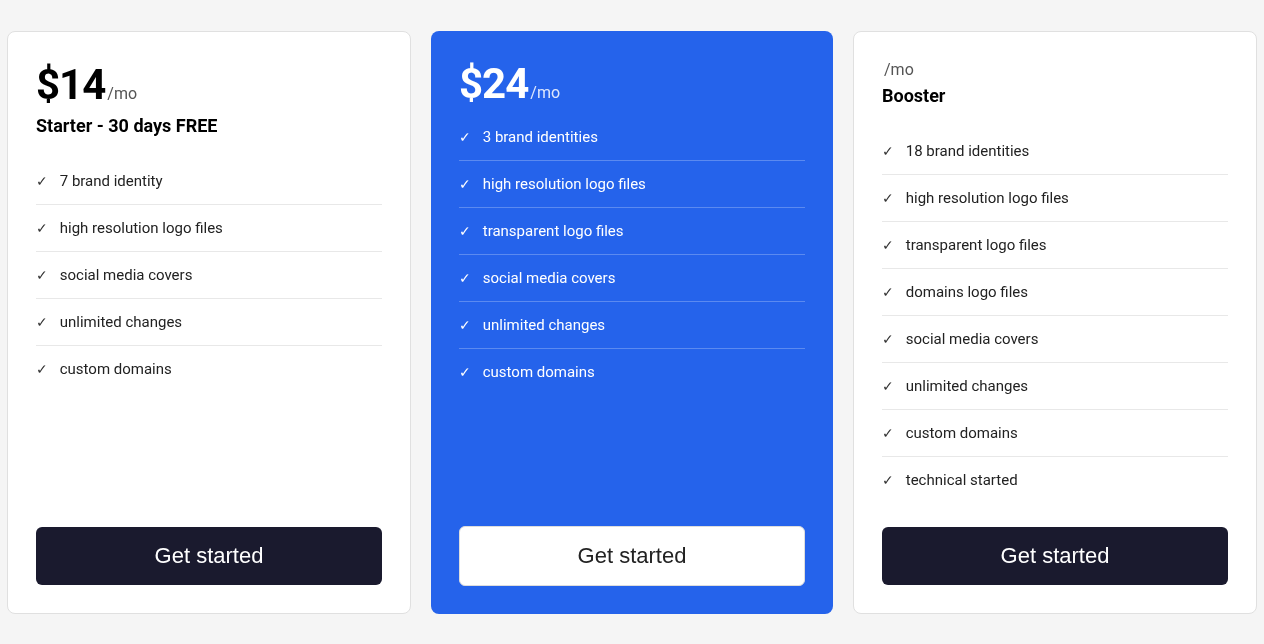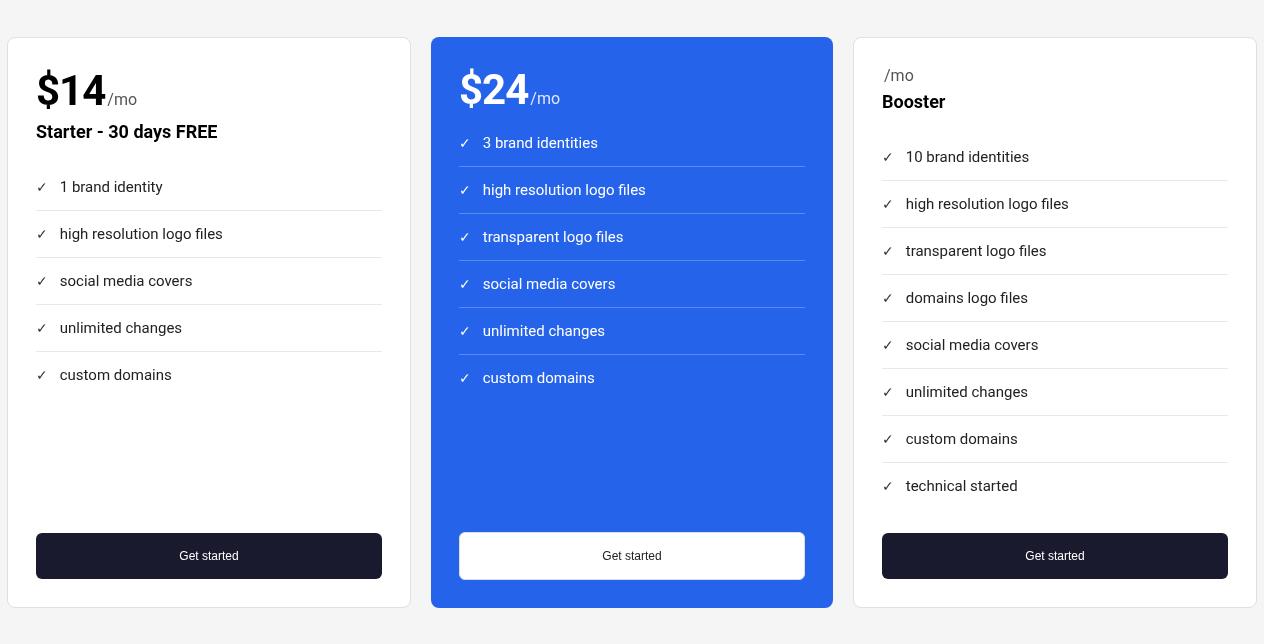--- a/index.html
+++ b/index.html
@@ -106,21 +106,21 @@
 
     .featured .check-icon {
       color: #fff;
     }
 
     .get-started-btn {
       margin-top: 24px;
       width: 100%;
       padding: 16px;
       border-radius: 6px;
-      font-size: 12px;
+      font-size: 22px;
       font-weight: 500;
       cursor: pointer;
       border: none;
       transition: opacity 0.2s;
     }
 
     .btn-dark {
       background: #1a1a2e;
       color: #fff;
     }
@@ -137,21 +137,21 @@
 <div class="pricing-container">
 <div class="pricing-card">
       <div class="price-row">
         <span class="price-amount">$14</span>
         <span class="price-per">/mo</span>
       </div>
       <div class="plan-name">Starter - 30 days FREE</div>
       <ul class="features-list">
         <li>
           <span class="check-icon">✓</span>
-          <span>1 brand identity</span>
+          <span>7 brand identity</span>
         </li>
         <li>
           <span class="check-icon">✓</span>
           <span>high resolution logo files</span>
         </li>
         <li>
           <span class="check-icon">✓</span>
           <span>social media covers</span>
         </li>
         <li>
@@ -199,21 +199,21 @@
       <button class="get-started-btn btn-white">Get started</button>
     </div>
     <div class="pricing-card">
       <div class="price-row">
         <span class="price-per">/mo</span>
       </div>
       <div class="plan-name">Booster</div>
       <ul class="features-list">
         <li>
           <span class="check-icon">✓</span>
-          <span>10 brand identities</span>
+          <span>18 brand identities</span>
         </li>
         <li>
           <span class="check-icon">✓</span>
           <span>high resolution logo files</span>
         </li>
         <li>
           <span class="check-icon">✓</span>
           <span>transparent logo files</span>
         </li>
         <li>

